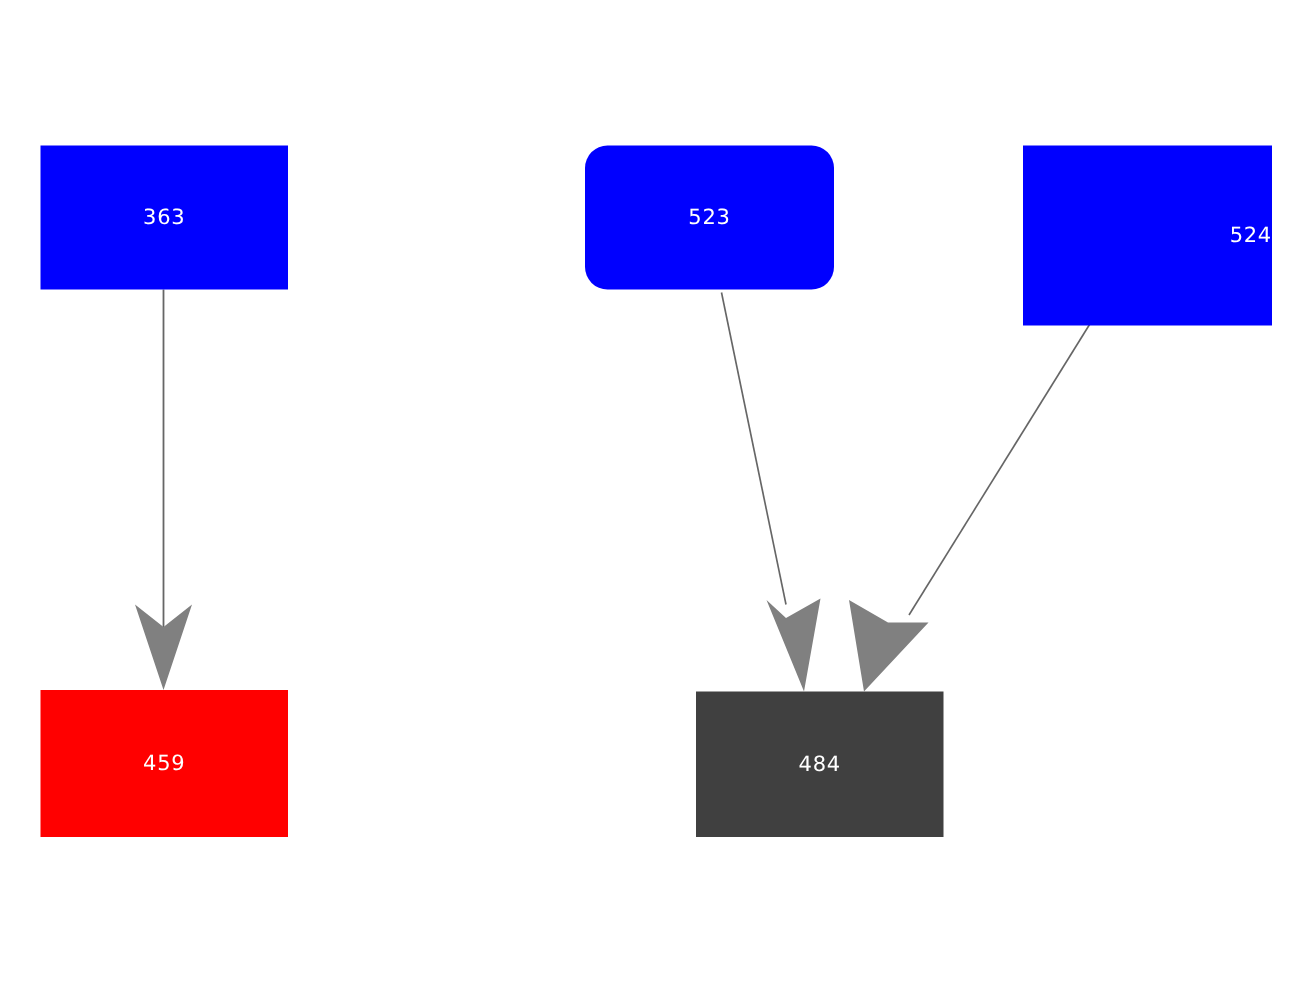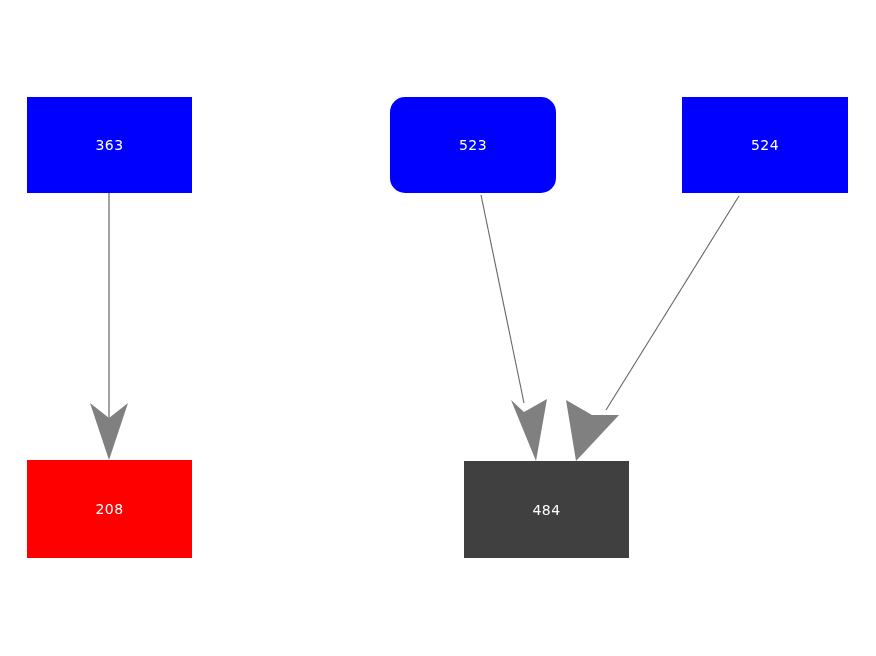--- a/index.html
+++ b/index.html
@@ -67,25 +67,25 @@
   </svg>
 
   <div class="node-rect" style="left:27px; top:97px; width:165px; height:96px; background:#0000ff;">
     <span class="node-label">363</span>
   </div>
 
   <div class="node-rect" style="left:390px; top:97px; width:166px; height:96px; background:#0000ff;border-radius:15px;">
     <span class="node-label">523</span>
   </div>
 
-  <div class="node-rect" style="left:682px; top:97px; width:166px; height:96px; background:#0000ff;">
+  <div class="node-rect" style="left:682px; top:97px; width:166px; height:120px; background:#0000ff;justify-content:flex-end;">
     <span class="node-label">524</span>
   </div>
 
   <div class="node-rect" style="left:27px; top:460px; width:165px; height:98px; background:#ff0000;">
-    <span class="node-label">208</span>
+    <span class="node-label">459</span>
   </div>
 
   <div class="node-rect" style="left:464px; top:461px; width:165px; height:97px; background:#404040;">
     <span class="node-label">484</span>
   </div>
 
 </div>
 
 </body></html>

